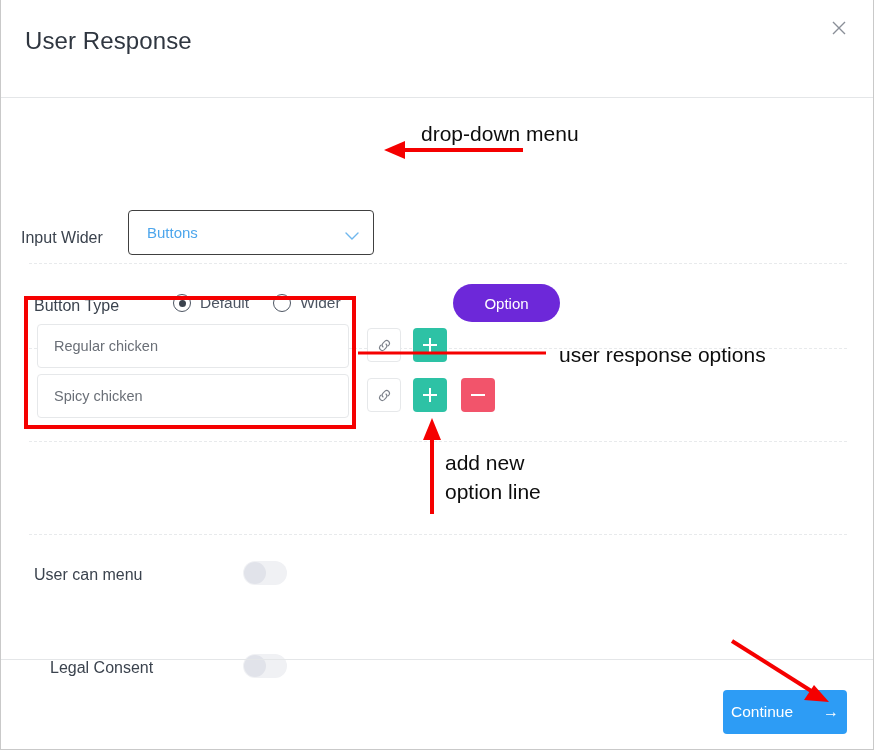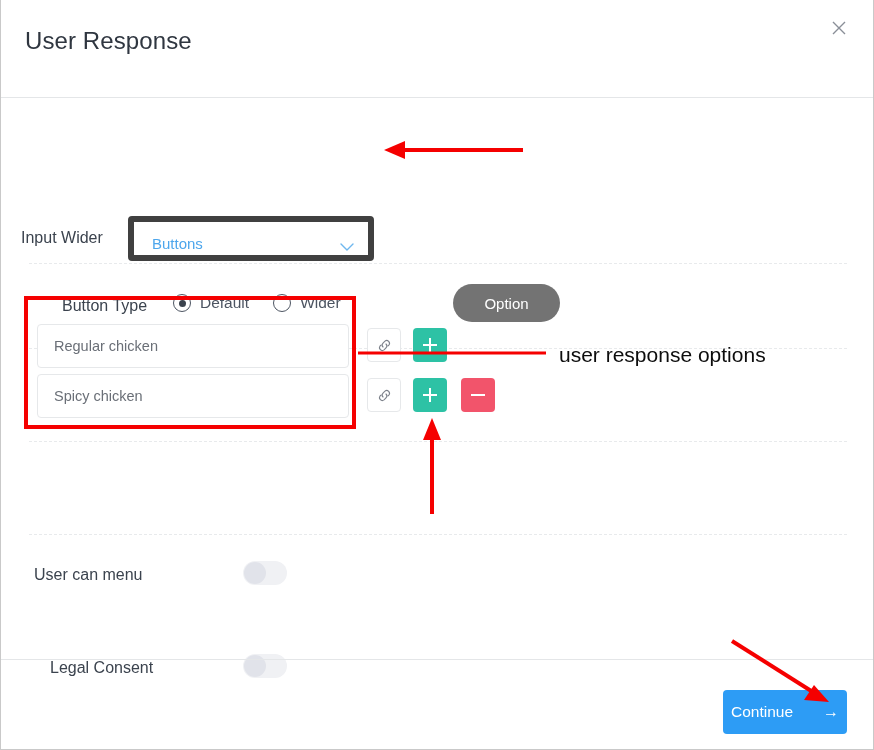--- a/index.html
+++ b/index.html
@@ -67,45 +67,45 @@
     position: absolute;
     font-size: 16px;
     color: #3b434e;
   }
 
   
   #label-input-type { left: 20px; top: 143px; }
   .dropdown {
     position: absolute;
     left: 127px;
-    top: 130px;
+    top: 124px;
     width: 246px;
     height: 45px;
-    border: 6px solid #404040;
+    border: 1px solid #404040;
     border-radius: 4px;
     box-sizing: border-box;
     background: #ffffff;
     cursor: pointer;
   }
   .dropdown-value {
     position: absolute;
     left: 18px;
     top: 13px;
     font-size: 15px;
     color: #4da6ec;
   }
   .dropdown-chev {
     position: absolute;
     right: 14px;
     top: 16px;
     color: #6fb7ee;
   }
 
   
-  #label-button-type { left: 33px; top: 211px; margin-left: 28px; }
+  #label-button-type { left: 33px; top: 211px; }
   .radio-group {
     position: absolute;
     left: 172px;
     top: 208px;
     display: flex;
     align-items: center;
   }
   .radio-item {
     display: flex;
     align-items: center;
@@ -135,21 +135,21 @@
     font-size: 15.5px;
     color: #4d5562;
   }
   .option-pill {
     position: absolute;
     left: 452px;
     top: 198px;
     width: 107px;
     height: 38px;
     border-radius: 19px;
-    background: #737373;
+    background: #6d28d9;
     color: #ffffff;
     font-size: 15px;
     display: flex;
     align-items: center;
     justify-content: center;
     cursor: pointer;
   }
 
   
   .dotted-sep {
@@ -408,21 +408,24 @@
   <div class="modal-footer">
     <button class="continue-btn">
       <span>Continue</span>
       <span class="arrow">→</span>
     </button>
   </div>
 
   <div id="annotations">
     <div class="red-box" id="red-box-options"></div>
 
+    <div class="anno-text" id="anno-dropdown-text">drop-down menu</div>
     <div class="anno-text" id="anno-options-text">user response options</div>
+    <div class="anno-text" id="anno-add-text"><span>add new</span>
+<span>option line</span></div>
 
     <svg width="874" height="750" style="position:absolute;left:0;top:0">
 
       <line x1="522" y1="150" x2="398" y2="150" stroke="#f50000" stroke-width="4"></line>
       <polygon points="383,150 404,141 404,159" fill="#f50000"></polygon>
 
       <line x1="357" y1="353" x2="545" y2="353" stroke="#f50000" stroke-width="3"></line>
 
       <line x1="431" y1="514" x2="431" y2="432" stroke="#f50000" stroke-width="4"></line>
       <polygon points="431,418 422,440 440,440" fill="#f50000"></polygon>

